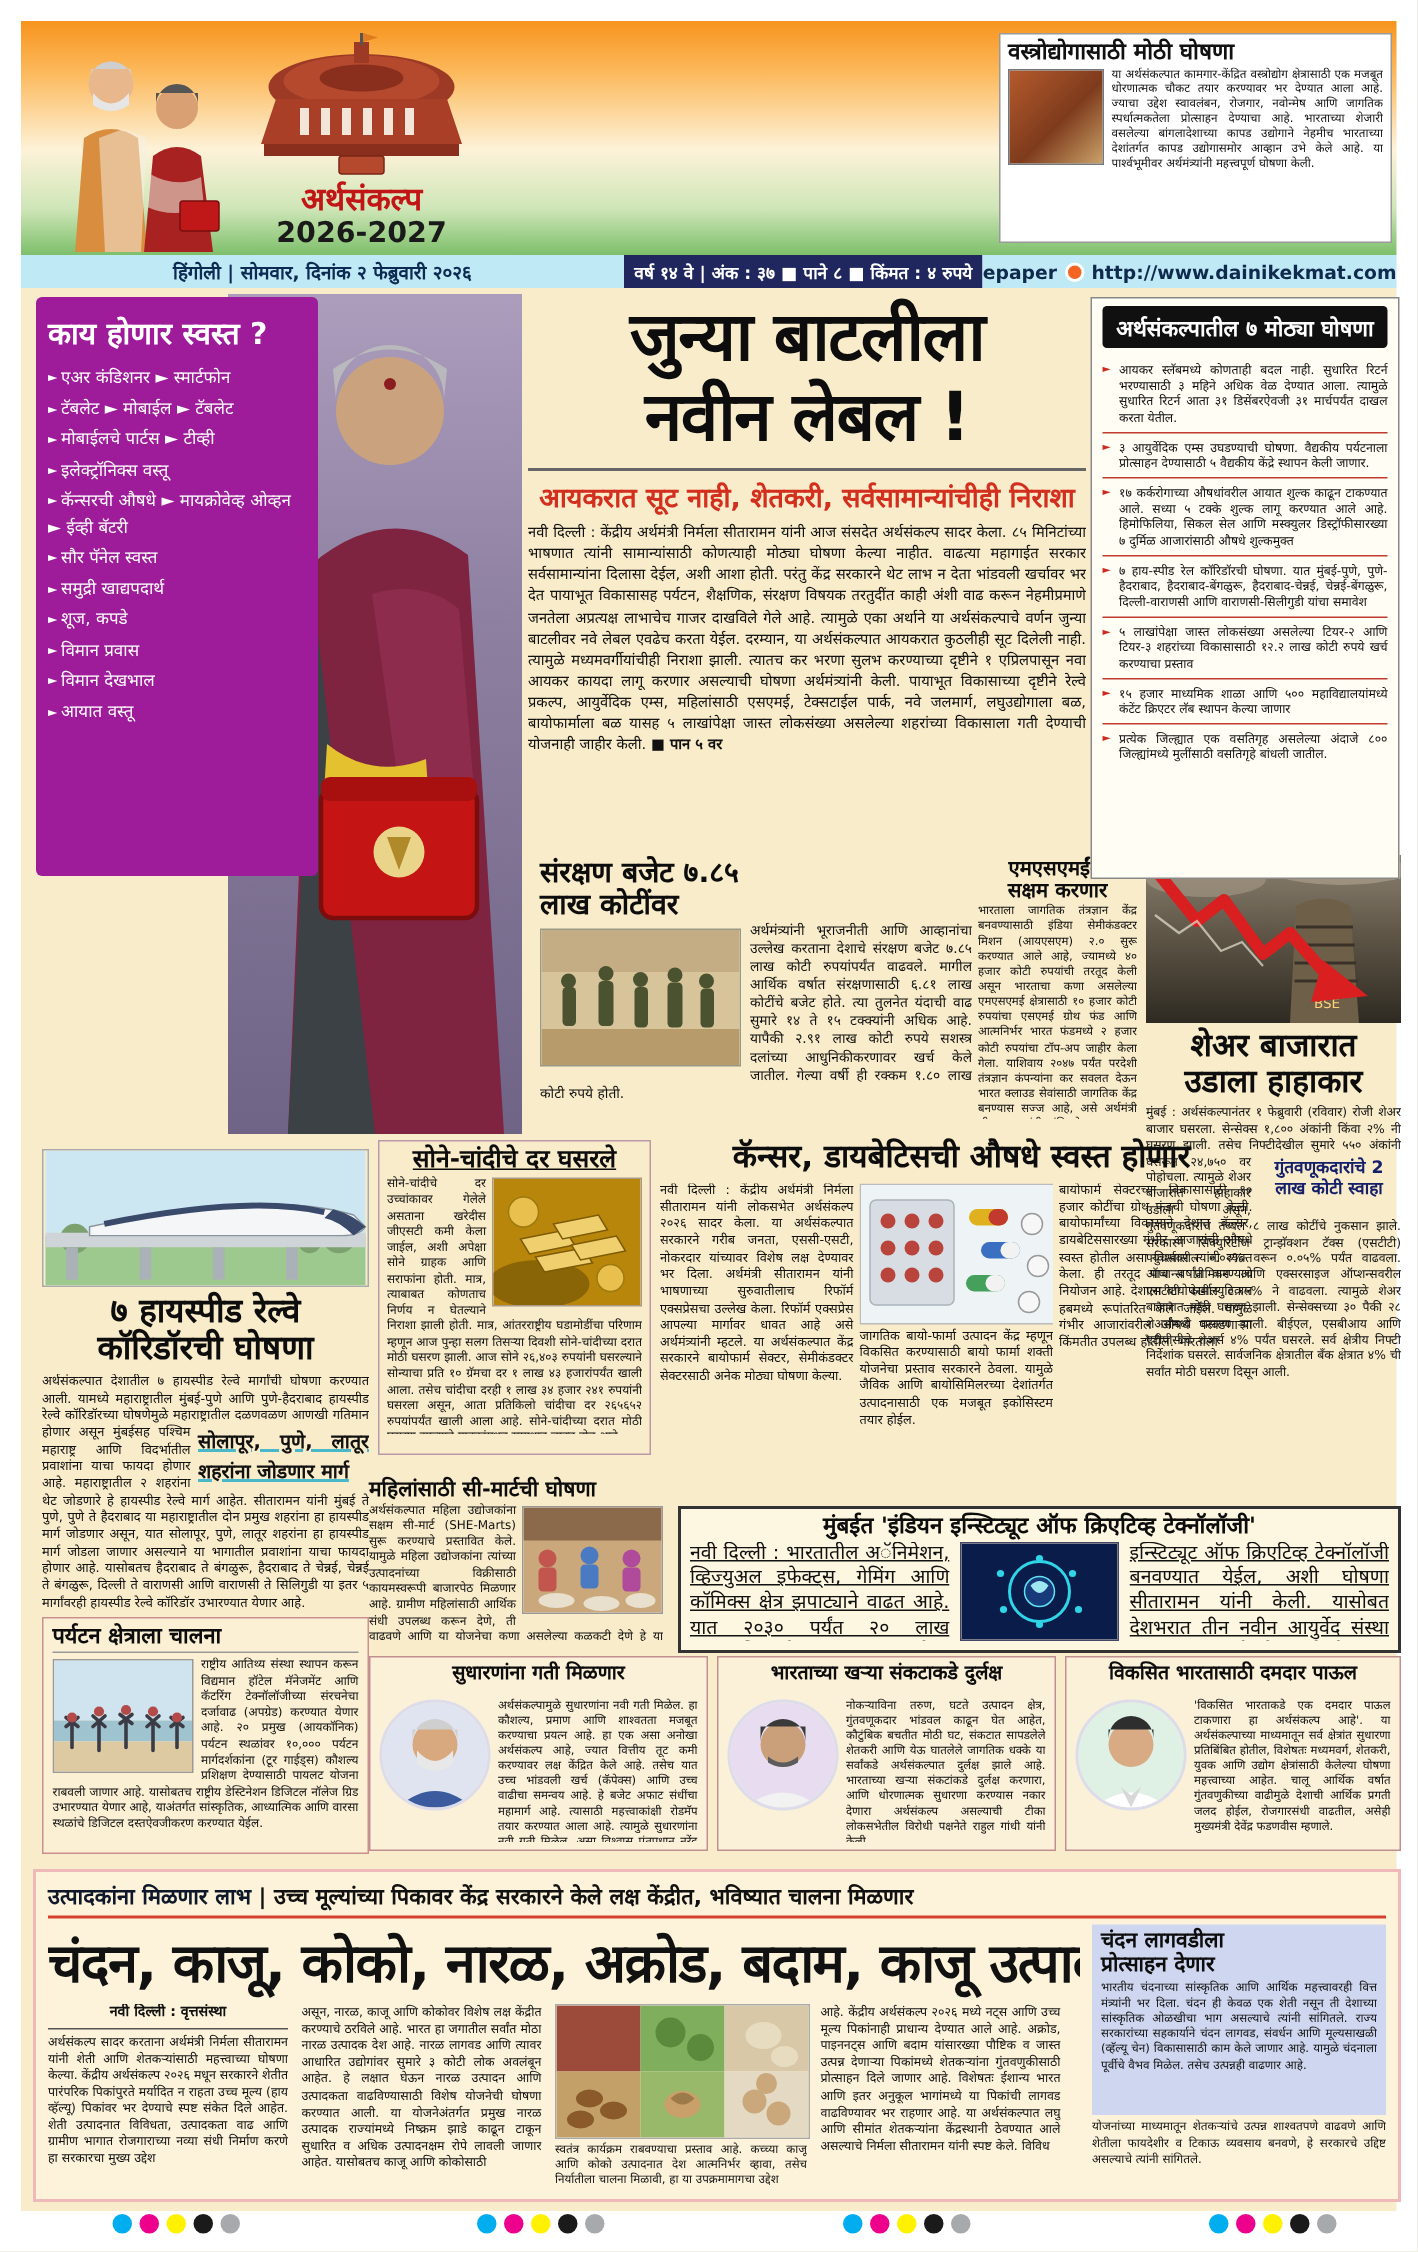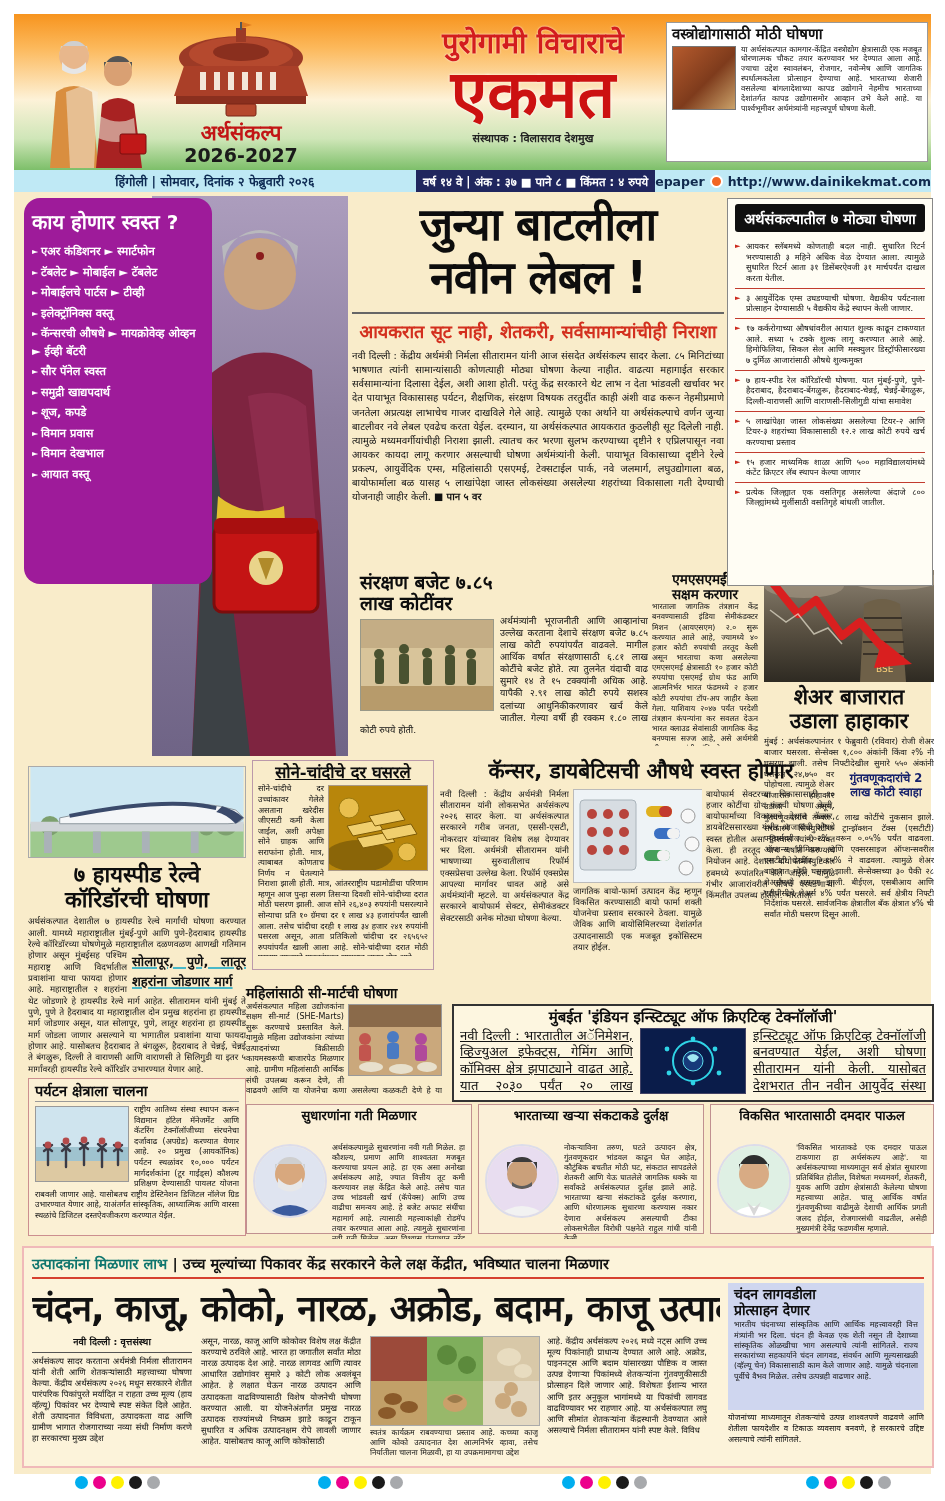--- a/index.html
+++ b/index.html
@@ -30,23 +30,23 @@
   .dateline{width:420px;background:#bfe9f5;color:#0d2a52;font-size:12.5px;}
   .issue{width:250px;background:#20265e;color:#ffffff;font-size:11.5px;}
   .epaper{flex:1;background:#bfe9f5;color:#102a4e;font-size:12.5px;gap:5px;}
   .globe{display:inline-block;width:13px;height:13px;border-radius:50%;background:#f26522;border:2px solid #fff;box-sizing:border-box;}
 
   
   .content-bg{left:14px;top:192px;width:917px;height:1282px;background:#f9ecca;}
 
   
   .cheap{left:24px;top:198px;width:188px;height:386px;background:#9e1b9a;color:#fff;
-     padding:10px 8px;box-sizing:border-box;z-index:3;border-radius:16px;}
+     padding:10px 8px;box-sizing:border-box;z-index:3;border-radius:4px;}
   .cheap-title{font-size:20px;font-weight:bold;margin-bottom:8px;}
-  .cheap li{list-style:none;font-size:11.3px;font-weight:bold;line-height:1.55;margin:3px 0;}
+  .cheap li{list-style:none;font-size:11.3px;font-weight:normal;line-height:1.55;margin:3px 0;}
   .cheap ul{margin:0;padding:0;}
   .cheap li::before{content:"► ";font-size:8px;position:relative;top:-1px;}
 
   
   .fm-photo{left:152px;top:196px;width:196px;height:560px;z-index:1;
      background:linear-gradient(180deg,#ac9dbd,#8d7fa0 40%,#6f6486);}
 
   
   .lead{left:352px;top:198px;width:372px;height:372px;z-index:2;}
   .lead-h1{font-size:45px;font-weight:bold;line-height:1.18;text-align:center;color:#0d0d0d;letter-spacing:-1px;}
@@ -126,29 +126,29 @@
   .iict{left:452px;top:1004px;width:482px;height:98px;background:#fdf6e0;border:2px solid #333;
      box-sizing:border-box;padding:3px 6px;z-index:2;}
   .iict .sec-title{font-size:15px;text-align:center;margin-bottom:2px;}
   .iict-row{display:flex;gap:7px;}
   .iict-col{flex:1;font-size:13px;line-height:1.28;text-align:justify;height:66px;overflow:hidden;text-decoration:underline;}
   .tech-img{width:104px;height:64px;display:block;border:1px solid #446;}
 
   
   .op{top:1104px;height:130px;background:#fbf0d8;border:1px solid #c09090;box-sizing:border-box;
      padding:4px 6px;z-index:2;position:absolute;}
-  .op .sec-title{font-size:13px;text-align:center;margin-bottom:19px;}
+  .op .sec-title{font-size:13px;text-align:center;margin-bottom:8px;}
   .op-photo{float:left;width:70px;height:70px;border-radius:50%;margin:1px 5px 1px 0;border:2px solid #dcdcea;}
   .op .body-sm{font-size:7.7px;height:96px;overflow:hidden;}
 
   
   .bottom{left:22px;top:1246px;width:912px;height:222px;background:#fcf3da;border:2px solid #f0b9b9;
      box-sizing:border-box;padding:5px 8px;z-index:2;}
   .strip{border-bottom:2px solid #d6402f;padding-bottom:4px;font-size:14.5px;font-weight:bold;}
-  .strip-label{color:#0f766e;}
+  .strip-label{color:#0f172a;}
   .bottom-row{display:flex;gap:8px;margin-top:4px;}
   .bottom-main{width:688px;}
   .bot-head{font-size:36px;font-weight:bold;letter-spacing:-1px;white-space:nowrap;overflow:hidden;margin-bottom:4px;}
   .bot-cols{display:flex;gap:9px;}
   .bot-col{width:160px;font-size:8.3px;line-height:1.34;text-align:justify;height:136px;overflow:hidden;}
   .byline{text-align:center;font-weight:bold;font-size:9.5px;border-bottom:1px solid #555;
      padding-bottom:3px;margin-bottom:3px;}
   .bot-fig{width:168px;}
   .nuts-img{width:168px;height:88px;display:block;border:1px solid #aaa;}
   .bot-caption{font-size:7.8px;line-height:1.3;text-align:justify;margin-top:2px;height:44px;overflow:hidden;}
@@ -198,25 +198,20 @@
         <rect x="72" y="52" width="6" height="18"></rect>
           <rect x="86" y="52" width="6" height="18"></rect>
         <rect x="100" y="52" width="6" height="18"></rect>
           <rect x="114" y="52" width="6" height="18"></rect>
       </g>
       <rect x="20" y="76" width="130" height="8" fill="#8a2f1e"></rect>
       <rect x="70" y="84" width="30" height="12" rx="2" fill="#b5492e" stroke="#7a2617"></rect>
     </svg>
     <div class="abs budget-label">अर्थसंकल्प</div>
     <div class="abs budget-years">2026-2027</div>
-    <div class="abs mast-center">
-      <div class="tagline">पुरोगामी विचाराचे</div>
-      <div class="paper-title">एकमत</div>
-      <div class="founder">संस्थापक : विलासराव देशमुख</div>
-    </div>
     <div class="abs textile-box">
       <div class="tb-title">वस्त्रोद्योगासाठी मोठी घोषणा</div>
       <div class="tb-img"></div>
       <div class="tb-body">या अर्थसंकल्पात कामगार-केंद्रित वस्त्रोद्योग क्षेत्रासाठी एक मजबूत धोरणात्मक चौकट तयार करण्यावर भर देण्यात आला आहे. ज्याचा उद्देश स्वावलंबन, रोजगार, नवोन्मेष आणि जागतिक स्पर्धात्मकतेला प्रोत्साहन देण्याचा आहे. भारताच्या शेजारी वसलेल्या बांगलादेशाच्या कापड उद्योगाने नेहमीच भारताच्या देशांतर्गत कापड उद्योगासमोर आव्हान उभे केले आहे. या पार्श्वभूमीवर अर्थमंत्र्यांनी महत्त्वपूर्ण घोषणा केली.</div>
     </div>
   </div>
 
   <div class="abs datebar">
     <div class="seg dateline">हिंगोली | सोमवार, दिनांक २ फेब्रुवारी २०२६</div>
     <div class="seg issue">वर्ष १४ वे | अंक : ३७ ■ पाने ८ ■ किंमत : ४ रुपये</div>

